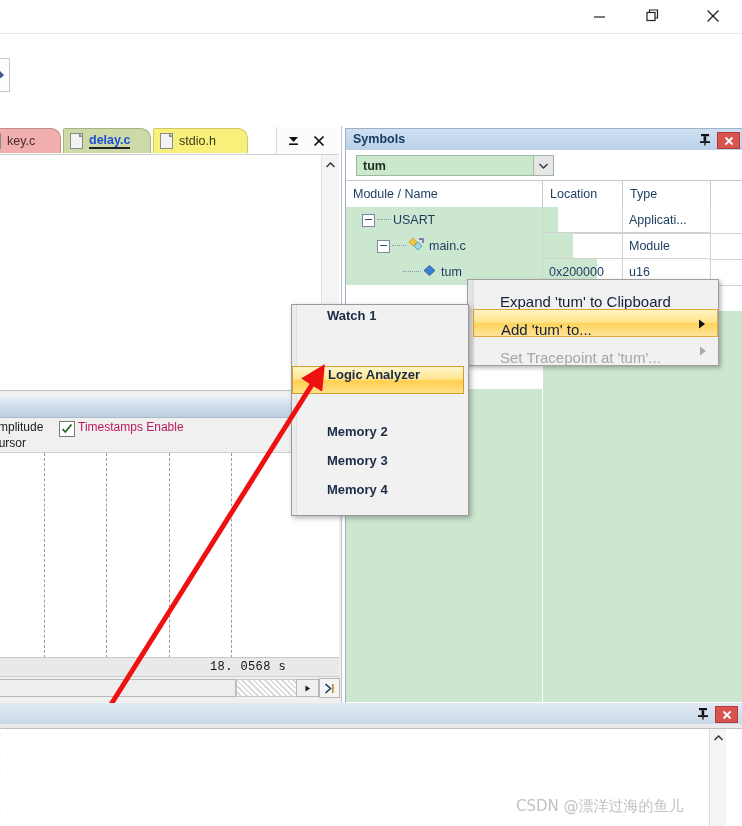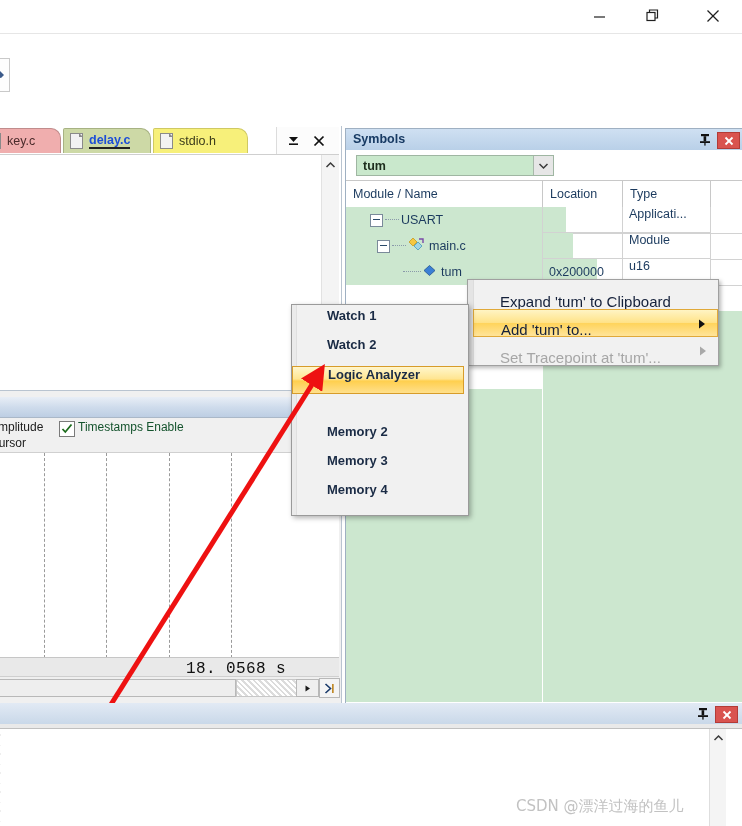--- a/index.html
+++ b/index.html
@@ -49,25 +49,25 @@
 
   
   #la-pane{left:-8px;top:390px;width:348px;height:312px;background:#f0f0f0;border:1px solid #b9c4d0;}
   #la-titlebar{position:absolute;left:0;top:6px;width:346px;height:20px;
      background:linear-gradient(to bottom,#e8eef6 0%,#cfdcec 50%,#bdcee3 100%);border-bottom:1px solid #aab8c8;}
   #la-toolrow{position:absolute;left:0;top:27px;width:346px;height:34px;background:#f0f0f0;}
   #la-amp{position:absolute;left:-3px;top:2px;font-size:12px;color:#202020;}
   #la-cursor{position:absolute;left:-3px;top:18px;font-size:12px;color:#202020;}
   #la-ts-check{position:absolute;left:66px;top:3px;width:14px;height:14px;background:#ffffff;border:1px solid #7a7a7a;}
   #la-ts-check svg{position:absolute;left:1px;top:1px;}
-  #la-ts-label{position:absolute;left:85px;top:2px;font-size:12px;color:#14532d;white-space:nowrap;}
+  #la-ts-label{position:absolute;left:85px;top:2px;font-size:12px;color:#be185d;white-space:nowrap;}
   #la-plot{position:absolute;left:0;top:61px;width:346px;height:205px;background:#ffffff;border-top:1px solid #d0d0d0;}
   .gridline{position:absolute;top:0;width:0;height:205px;border-left:1px dashed #9a9a9a;}
   #la-timebar{position:absolute;left:0;top:266px;width:346px;height:19px;background:#e9e9e9;border-top:1px solid #c6c6c6;}
-  #la-time-value{position:absolute;right:53px;top:2px;font-family:"Liberation Mono","DejaVu Sans Mono",monospace;font-size:16px;color:#101010;letter-spacing:.4px;}
+  #la-time-value{position:absolute;right:53px;top:2px;font-family:"Liberation Mono","DejaVu Sans Mono",monospace;font-size:12px;color:#101010;letter-spacing:.4px;}
   #la-hscrollrow{position:absolute;left:0;top:285px;width:346px;height:20px;background:#efefef;border-top:1px solid #cfcfcf;}
   #la-hthumb{position:absolute;left:1px;top:2px;width:240px;height:16px;background:#eeeeee;border:1px solid #b8b8b8;}
   #la-htrack{position:absolute;left:243px;top:2px;width:60px;height:16px;
      background:repeating-linear-gradient(45deg,#ffffff 0 2px,#dcdcdc 2px 4px);border:1px solid #c8c8c8;}
   #la-hright{position:absolute;left:303px;top:2px;width:21px;height:16px;background:#efefef;border:1px solid #b8b8b8;display:flex;align-items:center;justify-content:center;}
   #la-hend{position:absolute;left:326px;top:1px;width:19px;height:18px;background:#f4f4f4;border:1px solid #b8b8b8;display:flex;align-items:center;justify-content:center;}
 
   
   #symbols-pane{left:345px;top:128px;width:400px;height:575px;background:#ffffff;border:1px solid #9fb0c2;}
   #sym-title{position:absolute;left:0;top:0;width:398px;height:21px;
@@ -82,21 +82,21 @@
   #sym-hdr{position:absolute;left:0;top:51px;width:398px;height:27px;background:#ffffff;border-top:1px solid #c8c8c8;border-bottom:1px solid #c8c8c8;}
   .hdr-cell{position:absolute;top:0;height:26px;display:flex;align-items:center;padding-left:7px;box-sizing:border-box;font-size:12.5px;color:#1b3a5e;}
   #hdr-0{left:0;width:196px;}
   #hdr-1{left:196px;width:80px;border-left:1px solid #c8c8c8;}
   #hdr-2{left:276px;width:88px;border-left:1px solid #c8c8c8;}
   #hdr-3{left:364px;width:34px;border-left:1px solid #c8c8c8;}
   #sym-rows{position:absolute;left:0;top:78px;width:398px;height:495px;background:#ffffff;}
   .srow{position:absolute;left:0;width:398px;height:26px;}
   .srow .namecell{position:absolute;left:0;top:0;width:196px;height:26px;background:#cce7cf;display:flex;align-items:center;}
   .srow .loccell{position:absolute;left:196px;top:0;width:80px;height:26px;border-left:1px solid #d2d2d2;border-bottom:1px solid #d2d2d2;display:flex;align-items:center;padding-left:6px;box-sizing:border-box;}
-  .srow .typecell{position:absolute;left:276px;top:0;width:88px;height:26px;border-left:1px solid #d2d2d2;border-bottom:1px solid #d2d2d2;display:flex;align-items:flex-start;padding-left:6px;box-sizing:border-box;}
+  .srow .typecell{position:absolute;left:276px;top:0;width:88px;height:26px;border-left:1px solid #d2d2d2;border-bottom:1px solid #d2d2d2;display:flex;align-items:center;padding-left:6px;box-sizing:border-box;}
   .srow .lastcell{position:absolute;left:364px;top:0;width:34px;height:26px;border-left:1px solid #d2d2d2;border-bottom:1px solid #d2d2d2;}
   .srow .celltext{font-size:12.5px;color:#1b3a5e;white-space:nowrap;}
   .expander{width:11px;height:11px;background:#ffffff;border:1px solid #7a8a9a;position:relative;flex:none;}
   .expander:before{content:"";position:absolute;left:2px;top:4px;width:7px;height:1px;background:#2a4a6a;}
   .dots{width:14px;height:1px;border-top:1px dotted #8a9aaa;flex:none;margin:0 2px;}
   .lbl{font-size:12.5px;color:#1b3a5e;white-space:nowrap;}
   #sym-green-fill{position:absolute;left:0;top:182px;width:196px;height:313px;background:#cce7cf;}
   #sym-green-right{position:absolute;left:197px;top:104px;width:201px;height:391px;background:#cce7cf;}
   #sym-white-top-right{position:absolute;left:197px;top:0;width:201px;height:26px;background:#ffffff;border-bottom:1px solid #d2d2d2;}
 
@@ -287,21 +287,21 @@
     <div class="hdr-cell" id="hdr-2">Type</div>
     <div class="hdr-cell" id="hdr-3"></div>
   </div>
 
   <div id="sym-rows">
     <div id="sym-white-top-right"></div>
     <div id="sym-green-right"></div>
     <div id="sym-green-fill"></div>
 
     <div class="srow" style="top:0">
-      <div class="namecell" style="padding-left:24px">
+      <div class="namecell" style="padding-left:16px">
         <span class="expander"></span>
         <span class="dots"></span>
         <span class="lbl">USART</span>
       </div>
       <div class="loccell">
         <span class="celltext"></span>
       </div>
       <div class="typecell">
         <span class="celltext">Applicati...</span>
       </div>
@@ -372,23 +372,20 @@
     </svg>
   </div>
 </div>
 
 <div class="abs" id="sub-menu">
   <div id="sub-gutter"></div>
 
   <div class="sub-item" style="top:3px">
     <span class="sub-label">Watch 1</span>
   </div>
-  <div class="sub-item" style="top:32px">
-    <span class="sub-label">Watch 2</span>
-  </div>
   <div class="sub-item highlight" style="top:61px">
     <span class="sub-label">Logic Analyzer</span>
   </div>
   <div class="sub-item" style="top:119px">
     <span class="sub-label">Memory 2</span>
   </div>
   <div class="sub-item" style="top:148px">
     <span class="sub-label">Memory 3</span>
   </div>
   <div class="sub-item" style="top:177px">

